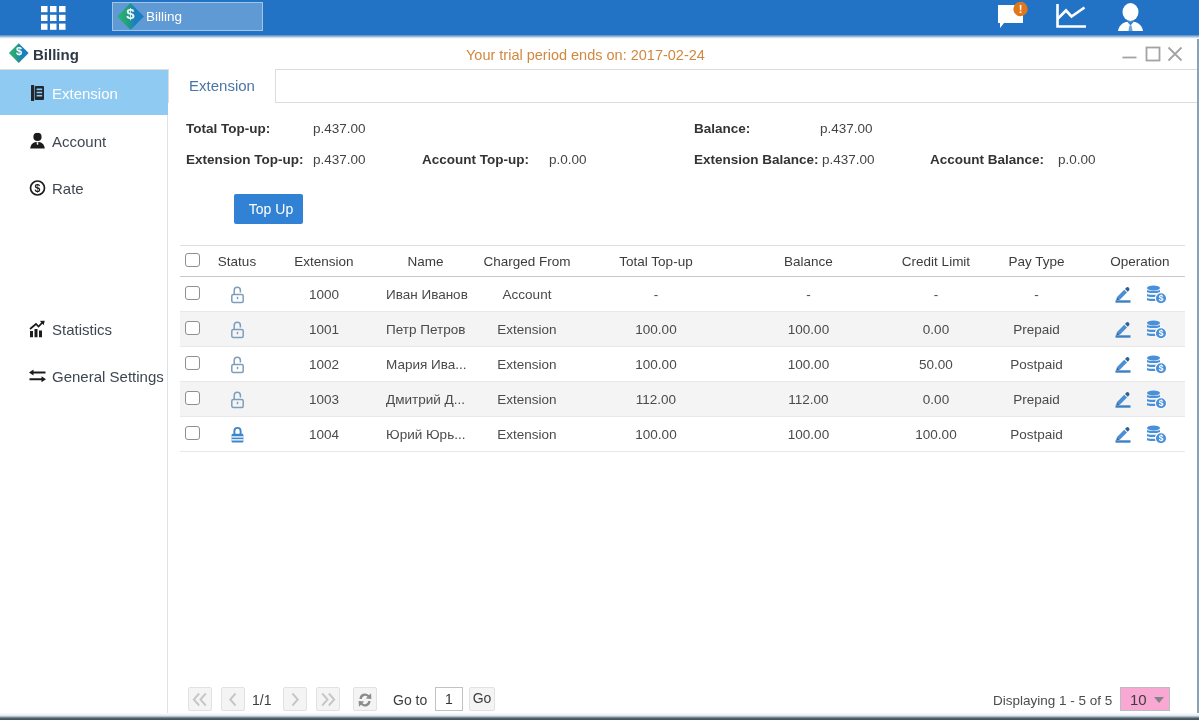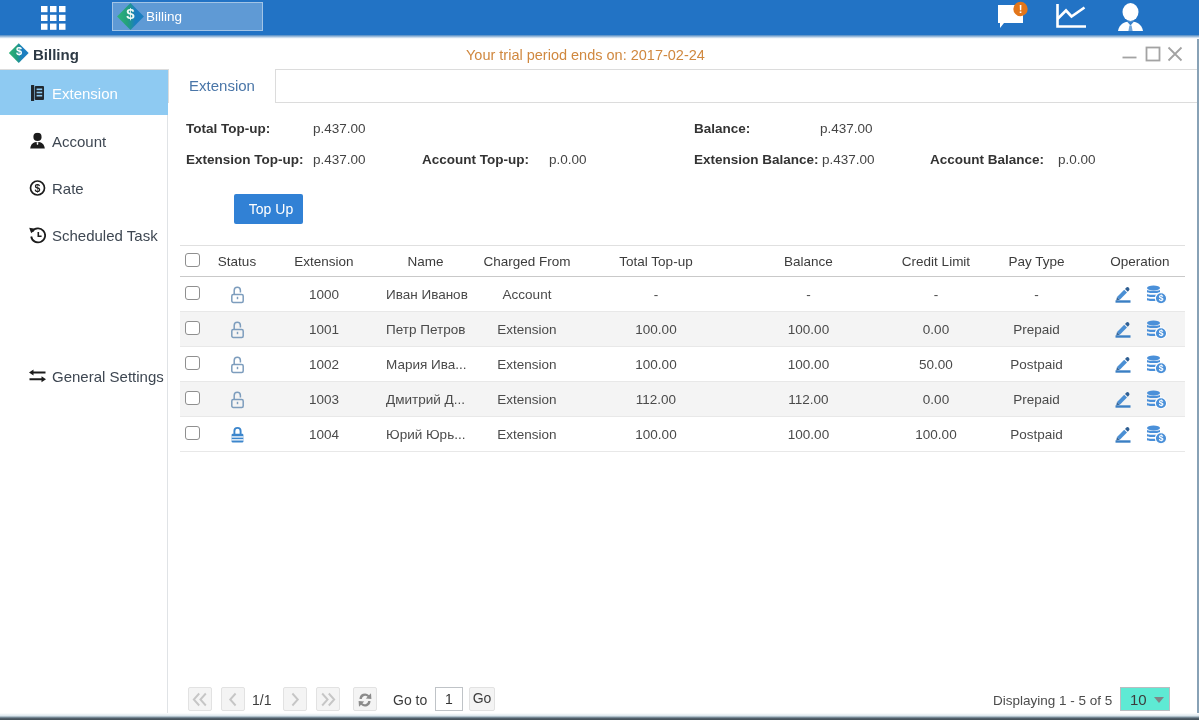--- a/index.html
+++ b/index.html
@@ -39,21 +39,21 @@
 #tbl tr.alt{background:#f4f4f4;}
 .cb{display:inline-block;width:13px;height:12px;border:1.5px solid #8f8f8f;border-radius:3px;background:#fff;vertical-align:middle;position:relative;left:-3.5px;top:-1.5px;}
 
 .pgbtn{position:absolute;top:687px;width:24px;height:24px;box-sizing:border-box;background:#f4f4f4;
  border:1px solid #e2e2e2;color:#c2c2c2;font-size:19px;text-align:center;line-height:21px;border-radius:2px;}
 #pgtext{top:692px;left:252px;font-size:14px;color:#3c3c3c;}
 #goto{top:692px;left:393px;font-size:14px;color:#3c3c3c;}
 #gotoinput{top:687px;left:435px;width:28px;height:24px;box-sizing:border-box;border:1px solid #bfc3c7;
  font-size:14px;color:#333;text-align:center;line-height:22px;background:#fff;}
 #displaying{top:693px;left:993px;font-size:13.5px;color:#4c4c4c;}
-#pgsize{top:687px;left:1120px;width:50px;height:24px;box-sizing:border-box;border:1px solid #b9bdc1;background:#5eead4;}
+#pgsize{top:687px;left:1120px;width:50px;height:24px;box-sizing:border-box;border:1px solid #b9bdc1;background:#f9a8d4;}
 
 #bottomstrip{left:0;top:713px;width:1199px;height:7px;
  background:linear-gradient(#ffffff 0%,#dce7ed 40%,#8fa3b0 58%,#55646f 72%,#414d56 100%);}
 #rightedge{left:1197px;top:39px;width:2px;height:674px;background:#88a2b6;}
 </style>
 </head>
 <body>
 <div class="abs" id="topbar"></div>
 <div class="abs" id="fade"></div>
 
@@ -133,27 +133,31 @@
       </svg>
   <span class="lbl">Account</span>
  </div>
  <div class="navitem" style="top:94px;">
   <svg class="ic" viewBox="0 0 17 17">
         <circle cx="8.5" cy="8.5" r="7" fill="none" stroke="#1c1c1c" stroke-width="1.7"></circle>
         <text x="8.5" y="12.2" text-anchor="middle" font-size="10.5" font-weight="bold" fill="#1c1c1c" font-family="Liberation Sans">$</text>
       </svg>
   <span class="lbl">Rate</span>
  </div>
- <div class="navitem" style="top:141px;">
+ <div class="navitem" style="top:235px;">
   <svg class="ic" viewBox="0 0 17 17">
-        <path d="M3.2 5.2 A7 7 0 1 1 2.2 10" fill="none" stroke="#1c1c1c" stroke-width="1.8"></path>
-        <path d="M0.2 1.2 L6.4 2.2 L2.2 6.8 Z" fill="#1c1c1c"></path>
-        <path d="M9.3 5.5 V9.8 H12.6" fill="none" stroke="#1c1c1c" stroke-width="1.6"></path>
+        <g fill="#1c1c1c">
+          <rect x="1" y="10.5" width="3" height="6.5"></rect>
+          <rect x="5.5" y="8.5" width="3" height="8.5"></rect>
+          <rect x="10" y="10" width="3" height="7"></rect>
+          <path d="M1 8.5 L7 3.5 L9.5 6 L13.5 1.8" stroke="#1c1c1c" stroke-width="1.7" fill="none"></path>
+          <path d="M10.8 0.2 L15.8 0 L14.6 4.8 Z"></path>
+        </g>
       </svg>
-  <span class="lbl">Scheduled Task</span>
+  <span class="lbl">Statistics</span>
  </div>
  <div class="navitem" style="top:282px;">
   <svg class="ic" viewBox="0 0 17 17">
         <g stroke="#1c1c1c" stroke-width="2" fill="none">
           <path d="M3.5 5 H16.5"></path>
           <path d="M0.5 11.8 H13.5"></path>
         </g>
         <g fill="#1c1c1c">
           <path d="M4.5 2 L0 5 L4.5 8 Z"></path>
           <path d="M12.5 8.8 L17 11.8 L12.5 14.8 Z"></path>

